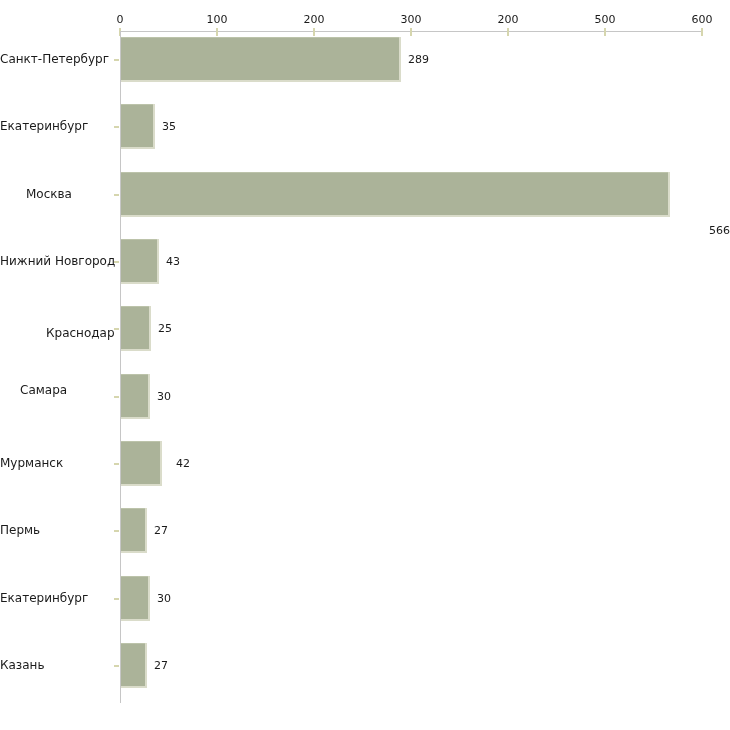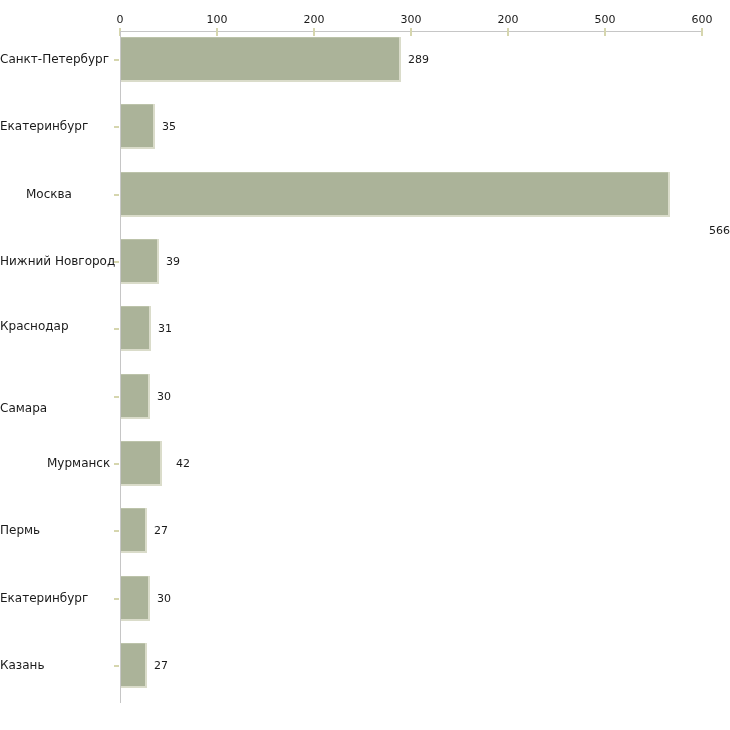--- a/index.html
+++ b/index.html
@@ -99,36 +99,36 @@
       <div>
         <div class="cat-label" style="top: 187.5px; padding-left: 26px;">Москва</div>
         <div class="cat-tick" style="left: 114px; top: 193.5px; background: rgb(214, 214, 174);"></div>
         <div class="bar" style="left: 121px; top: 172px; width: 549px; background: rgb(171, 179, 153); box-shadow: rgb(218, 220, 202) -2px -2px 0px 0px inset, rgb(188, 195, 170) 0px 1px 0px 0px inset;"></div>
         <div class="val-label" style="left: 709px; top: 187.5px; margin-top: 36px;">566</div>
       </div>
       <div>
         <div class="cat-label" style="top: 254.5px;">Нижний Новгород</div>
         <div class="cat-tick" style="left: 114px; top: 260.5px; background: rgb(214, 214, 174);"></div>
         <div class="bar" style="left: 121px; top: 239px; width: 38px; background: rgb(171, 179, 153); box-shadow: rgb(218, 220, 202) -2px -2px 0px 0px inset, rgb(188, 195, 170) 0px 1px 0px 0px inset;"></div>
-        <div class="val-label" style="left: 166px; top: 254.5px;">39</div>
+        <div class="val-label" style="left: 166px; top: 254.5px;">43</div>
       </div>
       <div>
-        <div class="cat-label" style="top: 320px;">Краснодар</div>
+        <div class="cat-label" style="top: 327px; padding-left: 46px;">Краснодар</div>
         <div class="cat-tick" style="left: 114px; top: 327.5px; background: rgb(214, 214, 174);"></div>
         <div class="bar" style="left: 121px; top: 306px; width: 30px; background: rgb(171, 179, 153); box-shadow: rgb(218, 220, 202) -2px -2px 0px 0px inset, rgb(188, 195, 170) 0px 1px 0px 0px inset;"></div>
-        <div class="val-label" style="left: 158px; top: 321.5px;">31</div>
+        <div class="val-label" style="left: 158px; top: 321.5px;">25</div>
       </div>
       <div>
-        <div class="cat-label" style="top: 402px;">Самара</div>
+        <div class="cat-label" style="top: 384px; margin-left: 20px;">Самара</div>
         <div class="cat-tick" style="left: 114px; top: 395.5px; background: rgb(214, 214, 174);"></div>
         <div class="bar" style="left: 121px; top: 374px; width: 29px; background: rgb(171, 179, 153); box-shadow: rgb(218, 220, 202) -2px -2px 0px 0px inset, rgb(188, 195, 170) 0px 1px 0px 0px inset;"></div>
         <div class="val-label" style="left: 157px; top: 389.5px;">30</div>
       </div>
       <div>
-        <div class="cat-label" style="top: 456.5px; padding-left: 47px;">Мурманск</div>
+        <div class="cat-label" style="top: 456.5px;">Мурманск</div>
         <div class="cat-tick" style="left: 114px; top: 462.5px; background: rgb(214, 214, 174);"></div>
         <div class="bar" style="left: 121px; top: 441px; width: 41px; background: rgb(171, 179, 153); box-shadow: rgb(218, 220, 202) -2px -2px 0px 0px inset, rgb(188, 195, 170) 0px 1px 0px 0px inset;"></div>
         <div class="val-label" style="left: 169px; top: 456.5px; margin-left: 7px;">42</div>
       </div>
       <div>
         <div class="cat-label" style="top: 523.5px;">Пермь</div>
         <div class="cat-tick" style="left: 114px; top: 529.5px; background: rgb(214, 214, 174);"></div>
         <div class="bar" style="left: 121px; top: 508px; width: 26px; background: rgb(171, 179, 153); box-shadow: rgb(218, 220, 202) -2px -2px 0px 0px inset, rgb(188, 195, 170) 0px 1px 0px 0px inset;"></div>
         <div class="val-label" style="left: 154px; top: 523.5px;">27</div>
       </div>

